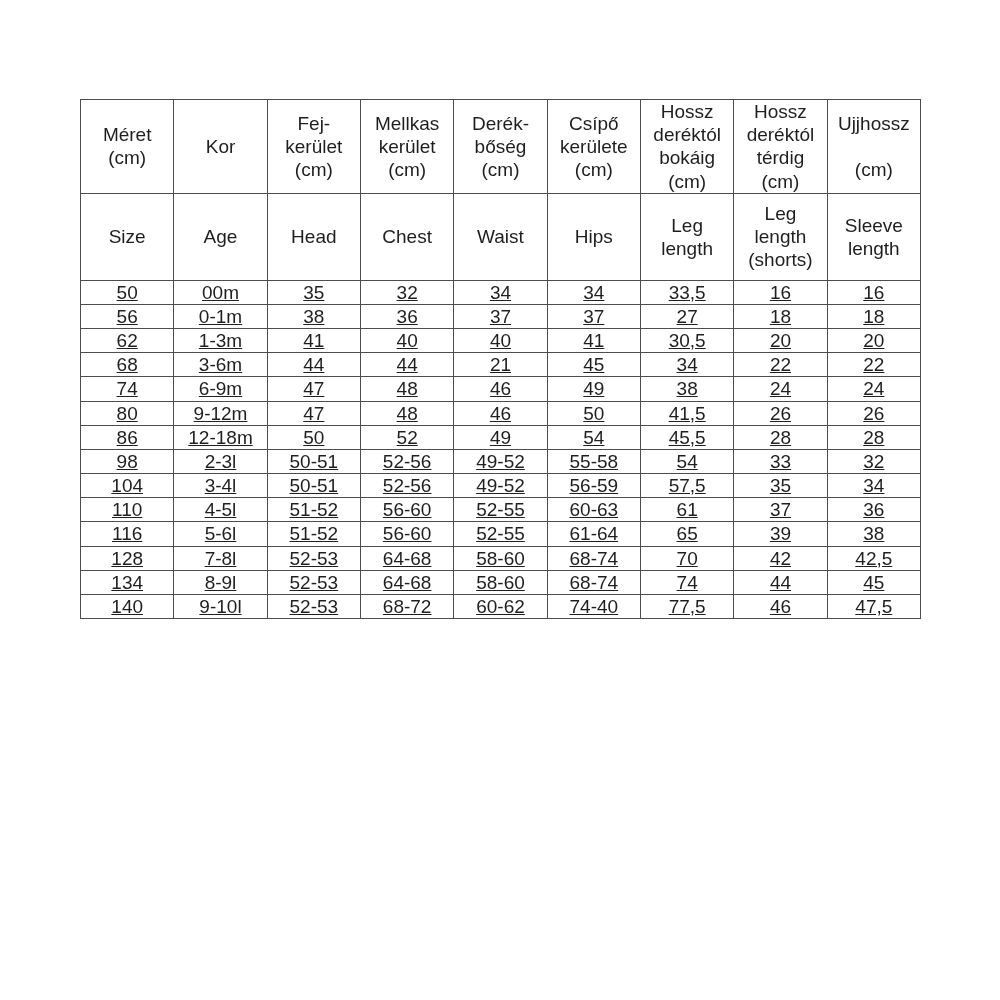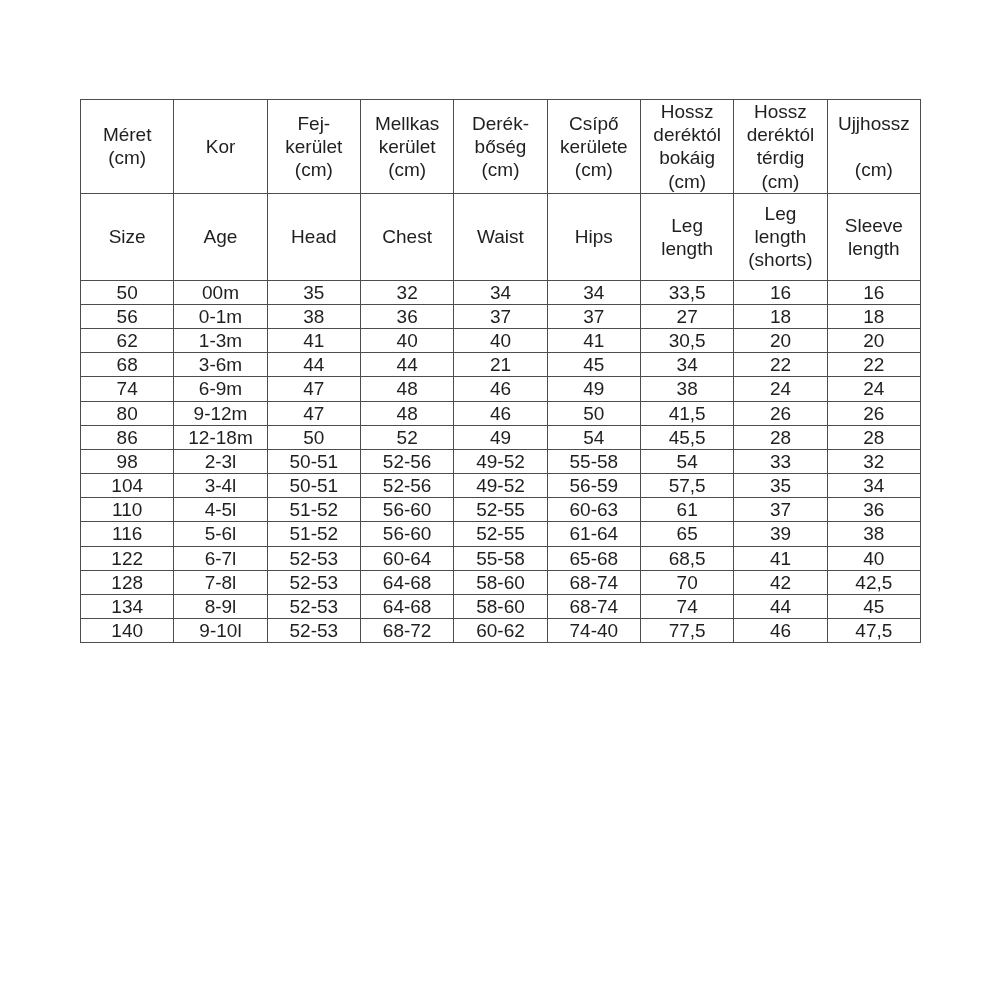--- a/index.html
+++ b/index.html
@@ -31,21 +31,21 @@
     font-weight: 400;
     font-size: 19px;
     line-height: 1.22;
     padding: 0 2px;
     background: #ffffff;
     white-space: pre-line;
     overflow: hidden;
   }
   tr.header-hu { height: 93px; }
   tr.header-en { height: 87px; }
-  tbody tr.data-row { height: 24px; }
+  tbody tr.data-row { height: 24px; text-decoration: underline; }
 </style>
 </head>
 <body>
 
 <div id="canvas">
   <table class="size-chart">
     <thead>
       <tr class="header-hu">
           <th>Méret
 (cm)</th>
@@ -206,31 +206,20 @@
           <td>5-6l</td>
           <td>51-52</td>
           <td>56-60</td>
           <td>52-55</td>
           <td>61-64</td>
           <td>65</td>
           <td>39</td>
           <td>38</td>
         </tr>
         <tr class="data-row">
-          <td>122</td>
-          <td>6-7l</td>
-          <td>52-53</td>
-          <td>60-64</td>
-          <td>55-58</td>
-          <td>65-68</td>
-          <td>68,5</td>
-          <td>41</td>
-          <td>40</td>
-        </tr>
-        <tr class="data-row">
           <td>128</td>
           <td>7-8l</td>
           <td>52-53</td>
           <td>64-68</td>
           <td>58-60</td>
           <td>68-74</td>
           <td>70</td>
           <td>42</td>
           <td>42,5</td>
         </tr>

